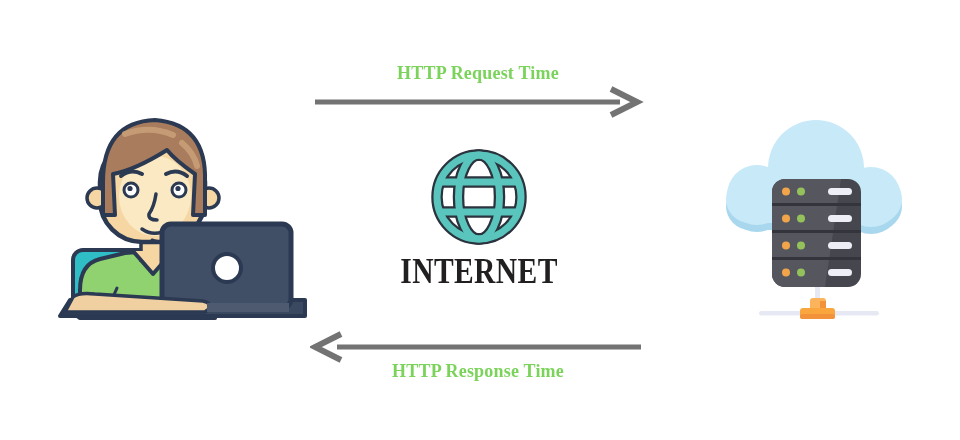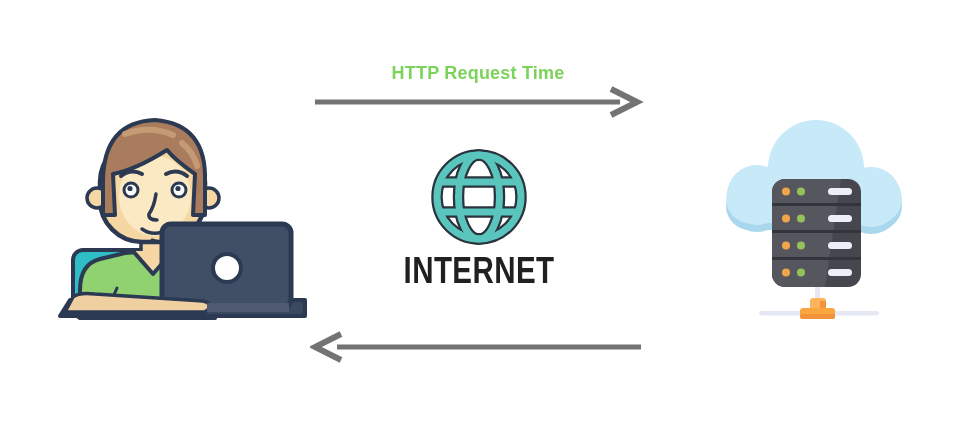--- a/index.html
+++ b/index.html
@@ -1,18 +1,18 @@
 <!DOCTYPE html>
 <html><head>
 <meta charset="utf-8">
 <style>
   html,body{margin:0;padding:0;background:#ffffff;}
   .stage{
     position:relative;width:944px;height:440px;background:#ffffff;overflow:hidden;
-    font-family:Liberation Sans, sans-serif;
+    font-family:Liberation Serif, serif;
     border-radius:24px;
   }
   .flow-label{
     position:absolute;transform:translateX(-50%);
     font-size:18px;font-weight:bold;color:#7BD35B;white-space:nowrap;
     letter-spacing:0.2px;
   }
   .internet-label{
     position:absolute;left:479px;top:250px;transform:translateX(-50%) scaleX(0.82);
     font-size:36px;font-weight:bold;color:#221F20;letter-spacing:0.5px;white-space:nowrap;
@@ -155,14 +155,15 @@
       <rect x="85" y="193" width="35" height="11" rx="3" fill="#F9A63F"></rect>
       <rect x="85" y="199" width="35" height="5" rx="2.5" fill="#F2933B"></rect>
     </g>
   </svg>
 
   <svg style="left:310px;top:331px;" width="336" height="32" viewBox="0 0 336 32">
     <line x1="331" y1="16" x2="27" y2="16" stroke="#737373" stroke-width="5"></line>
     <polyline points="31,3 5,16 31,29" fill="none" stroke="#737373" stroke-width="6"></polyline>
   </svg>
 
+  <div class="flow-label" style="left:478px;top:361px;">HTTP Response Time</div>
 
 </div>
 
 </body></html>

